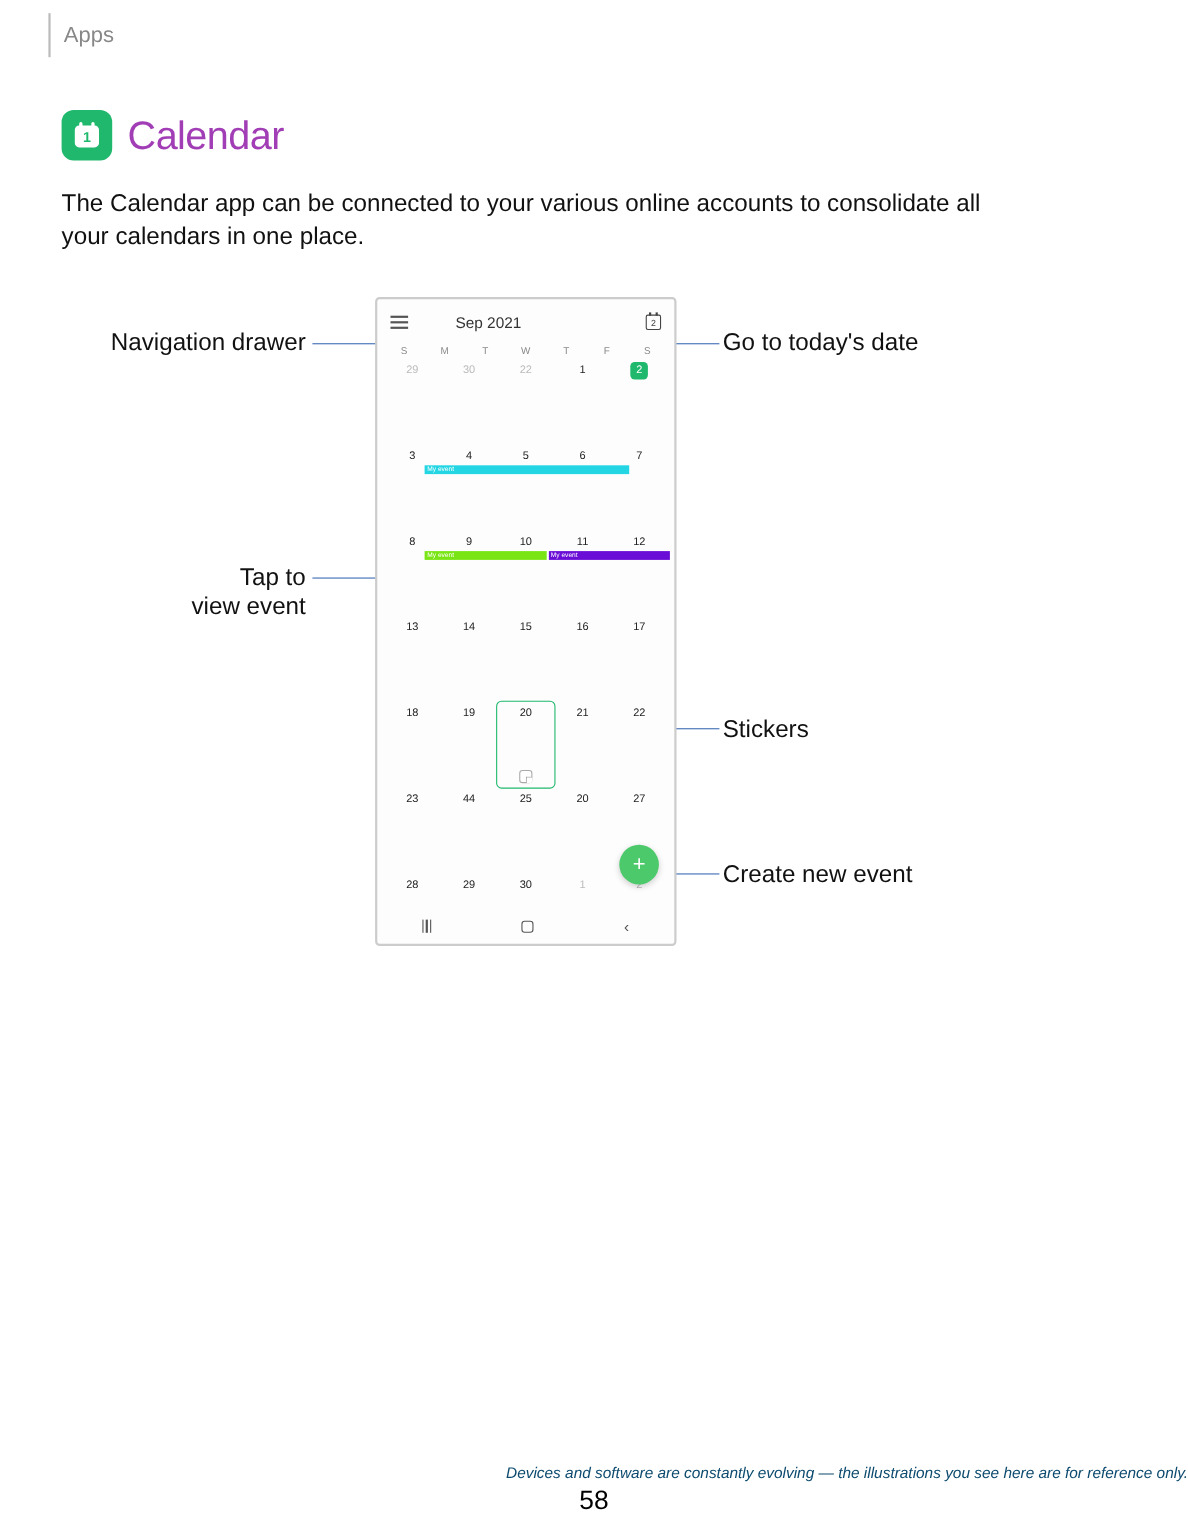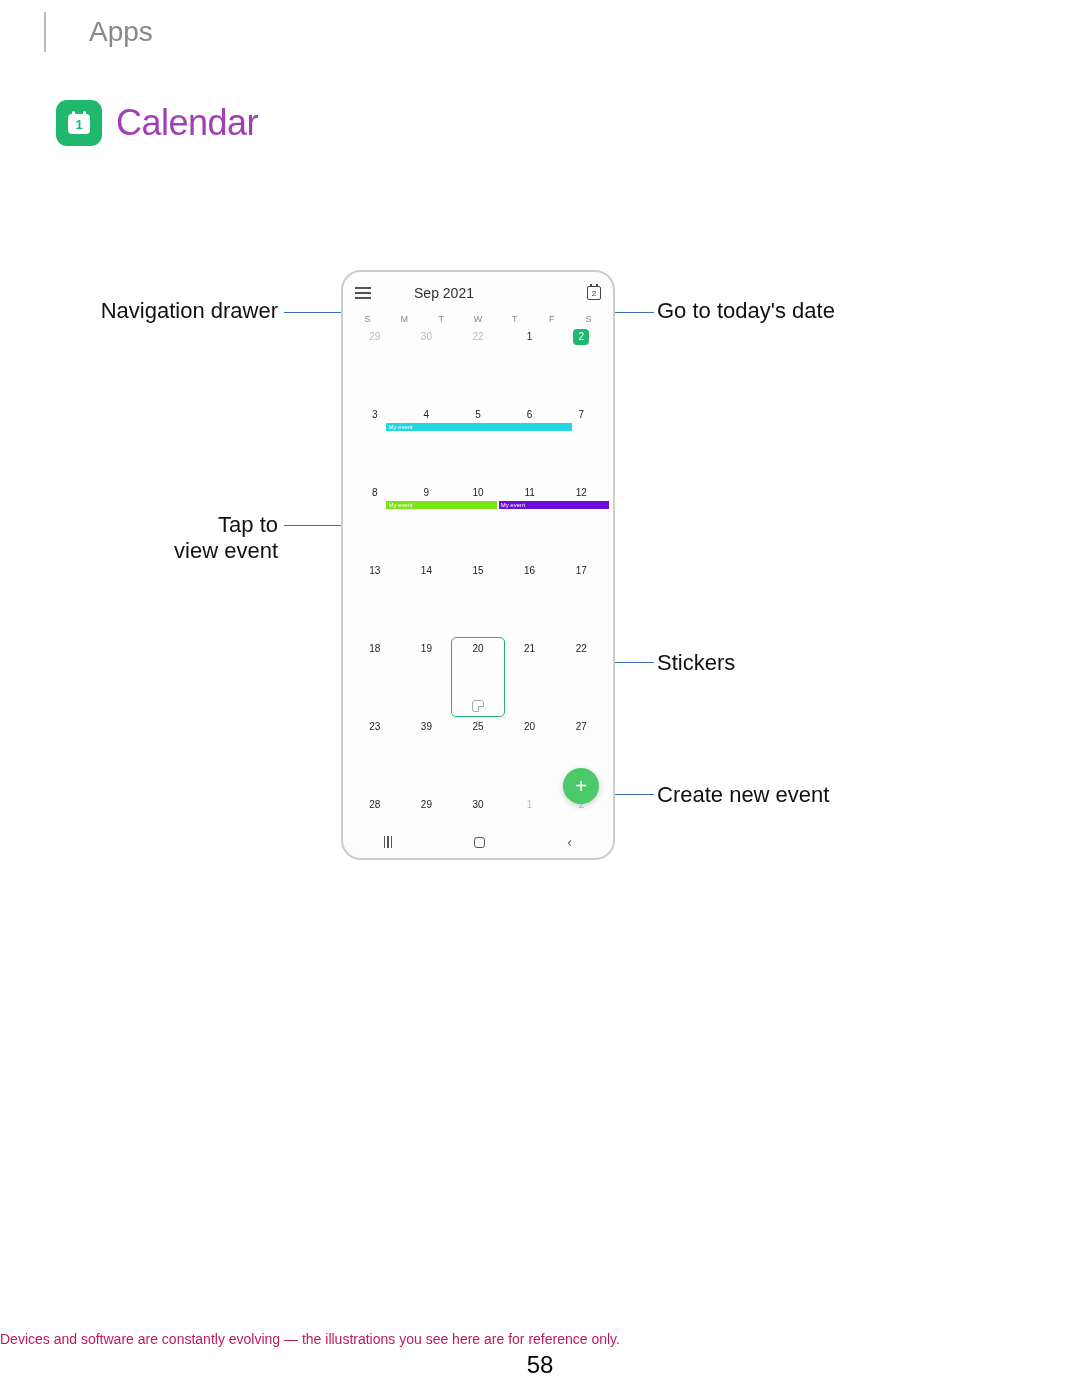--- a/index.html
+++ b/index.html
@@ -15,24 +15,23 @@
     position: absolute;
     left: 44px;
     top: 12px;
     padding-left: 12px;
     border-left: 2px solid #bbb;
     height: 40px;
     display: flex;
     align-items: center;
   }
   .page-header-text {
-    font-size: 28px;
+    font-size: 20px;
     color: #888;
     font-weight: 400;
-    margin-left: 31px;
   }
   .section {
     position: absolute;
     left: 56px;
     top: 100px;
   }
   .section-title-row {
     display: flex;
     align-items: center;
     gap: 14px;
@@ -81,21 +80,21 @@
   }
 
   
   .phone {
     position: absolute;
     left: 341px;
     top: 270px;
     width: 274px;
     height: 590px;
     border: 2px solid #ccc;
-    border-radius: 20px;
+    border-radius: 4px;
     background: #fdfdfd;
     overflow: hidden;
   }
   .phone-top {
     height: 42px;
     display: flex;
     align-items: center;
     padding: 0 12px;
     justify-content: space-between;
   }
@@ -181,21 +180,21 @@
     display:flex; align-items:center; justify-content: space-around;
     color:#555; font-size:14px;
   }
   .nav-recent { display:flex; gap:2px;}
   .nav-recent span{width:1.5px;height:12px;background:#555;}
   .nav-home {width:11px;height:11px;border:1.5px solid #555;border-radius:3px;}
   .nav-back {font-size:14px;color:#555;}
 
   .footer-note {
     position:absolute; left:0; right:0; bottom:50px;
-    text-align:left; font-size:14px; color:#be185d;
+    text-align:right; font-size:14px; font-style:italic; color:#0c4a6e;
   }
   .page-number {
     position:absolute; left:0; right:0; bottom:18px;
     text-align:center; font-size:24px; color:#000;
   }
 </style>
 </head>
 <body>
 
 <div class="page-header">
@@ -207,20 +206,21 @@
     <div class="app-icon">
       <svg width="28" height="28" viewBox="0 0 28 28">
         <rect x="3" y="5" width="22" height="20" rx="4" fill="#ffffff"></rect>
         <rect x="7" y="2" width="3" height="6" rx="1.5" fill="#ffffff"></rect>
         <rect x="18" y="2" width="3" height="6" rx="1.5" fill="#ffffff"></rect>
         <text x="14" y="20" text-anchor="middle" font-size="13" font-weight="700" fill="#1fb86d">1</text>
       </svg>
     </div>
     <div class="section-title">Calendar</div>
   </div>
+  <div class="section-desc">The Calendar app can be connected to your various online accounts to consolidate all your calendars in one place.</div>
 </div>
 
 <div class="callout left-align" style="left:58px; top:298px; width:220px;">Navigation drawer</div>
 <div class="callout-line-h" style="left:284px; top:312px; width:72px;"></div>
 
 <div class="callout" style="left:657px; top:298px;">Go to today's date</div>
 <div class="callout-line-h" style="left:602px; top:312px; width:52px;"></div>
 
 <div class="callout left-align" style="left:138px; top:512px; width:140px;">
   <div>Tap to</div>
@@ -277,21 +277,21 @@
       <div class="cal-cell"><span class="num">14</span></div>
       <div class="cal-cell"><span class="num">15</span></div>
       <div class="cal-cell"><span class="num">16</span></div>
       <div class="cal-cell"><span class="num">17</span></div>
       <div class="cal-cell"><span class="num">18</span></div>
       <div class="cal-cell"><span class="num">19</span></div>
       <div class="cal-cell selected"><span class="num">20</span><div class="sticker-icon-cell"></div></div>
       <div class="cal-cell"><span class="num">21</span></div>
       <div class="cal-cell"><span class="num">22</span></div>
       <div class="cal-cell"><span class="num">23</span></div>
-      <div class="cal-cell"><span class="num">39</span></div>
+      <div class="cal-cell"><span class="num">44</span></div>
       <div class="cal-cell"><span class="num">25</span></div>
       <div class="cal-cell"><span class="num">20</span></div>
       <div class="cal-cell"><span class="num">27</span></div>
       <div class="cal-cell"><span class="num">28</span></div>
       <div class="cal-cell"><span class="num">29</span></div>
       <div class="cal-cell"><span class="num">30</span></div>
       <div class="cal-cell dim"><span class="num">1</span></div>
       <div class="cal-cell dim"><span class="num">2</span></div>
       <div class="cal-cell dim"><span class="num">3</span></div>
       <div class="cal-cell dim"><span class="num">4</span></div>

